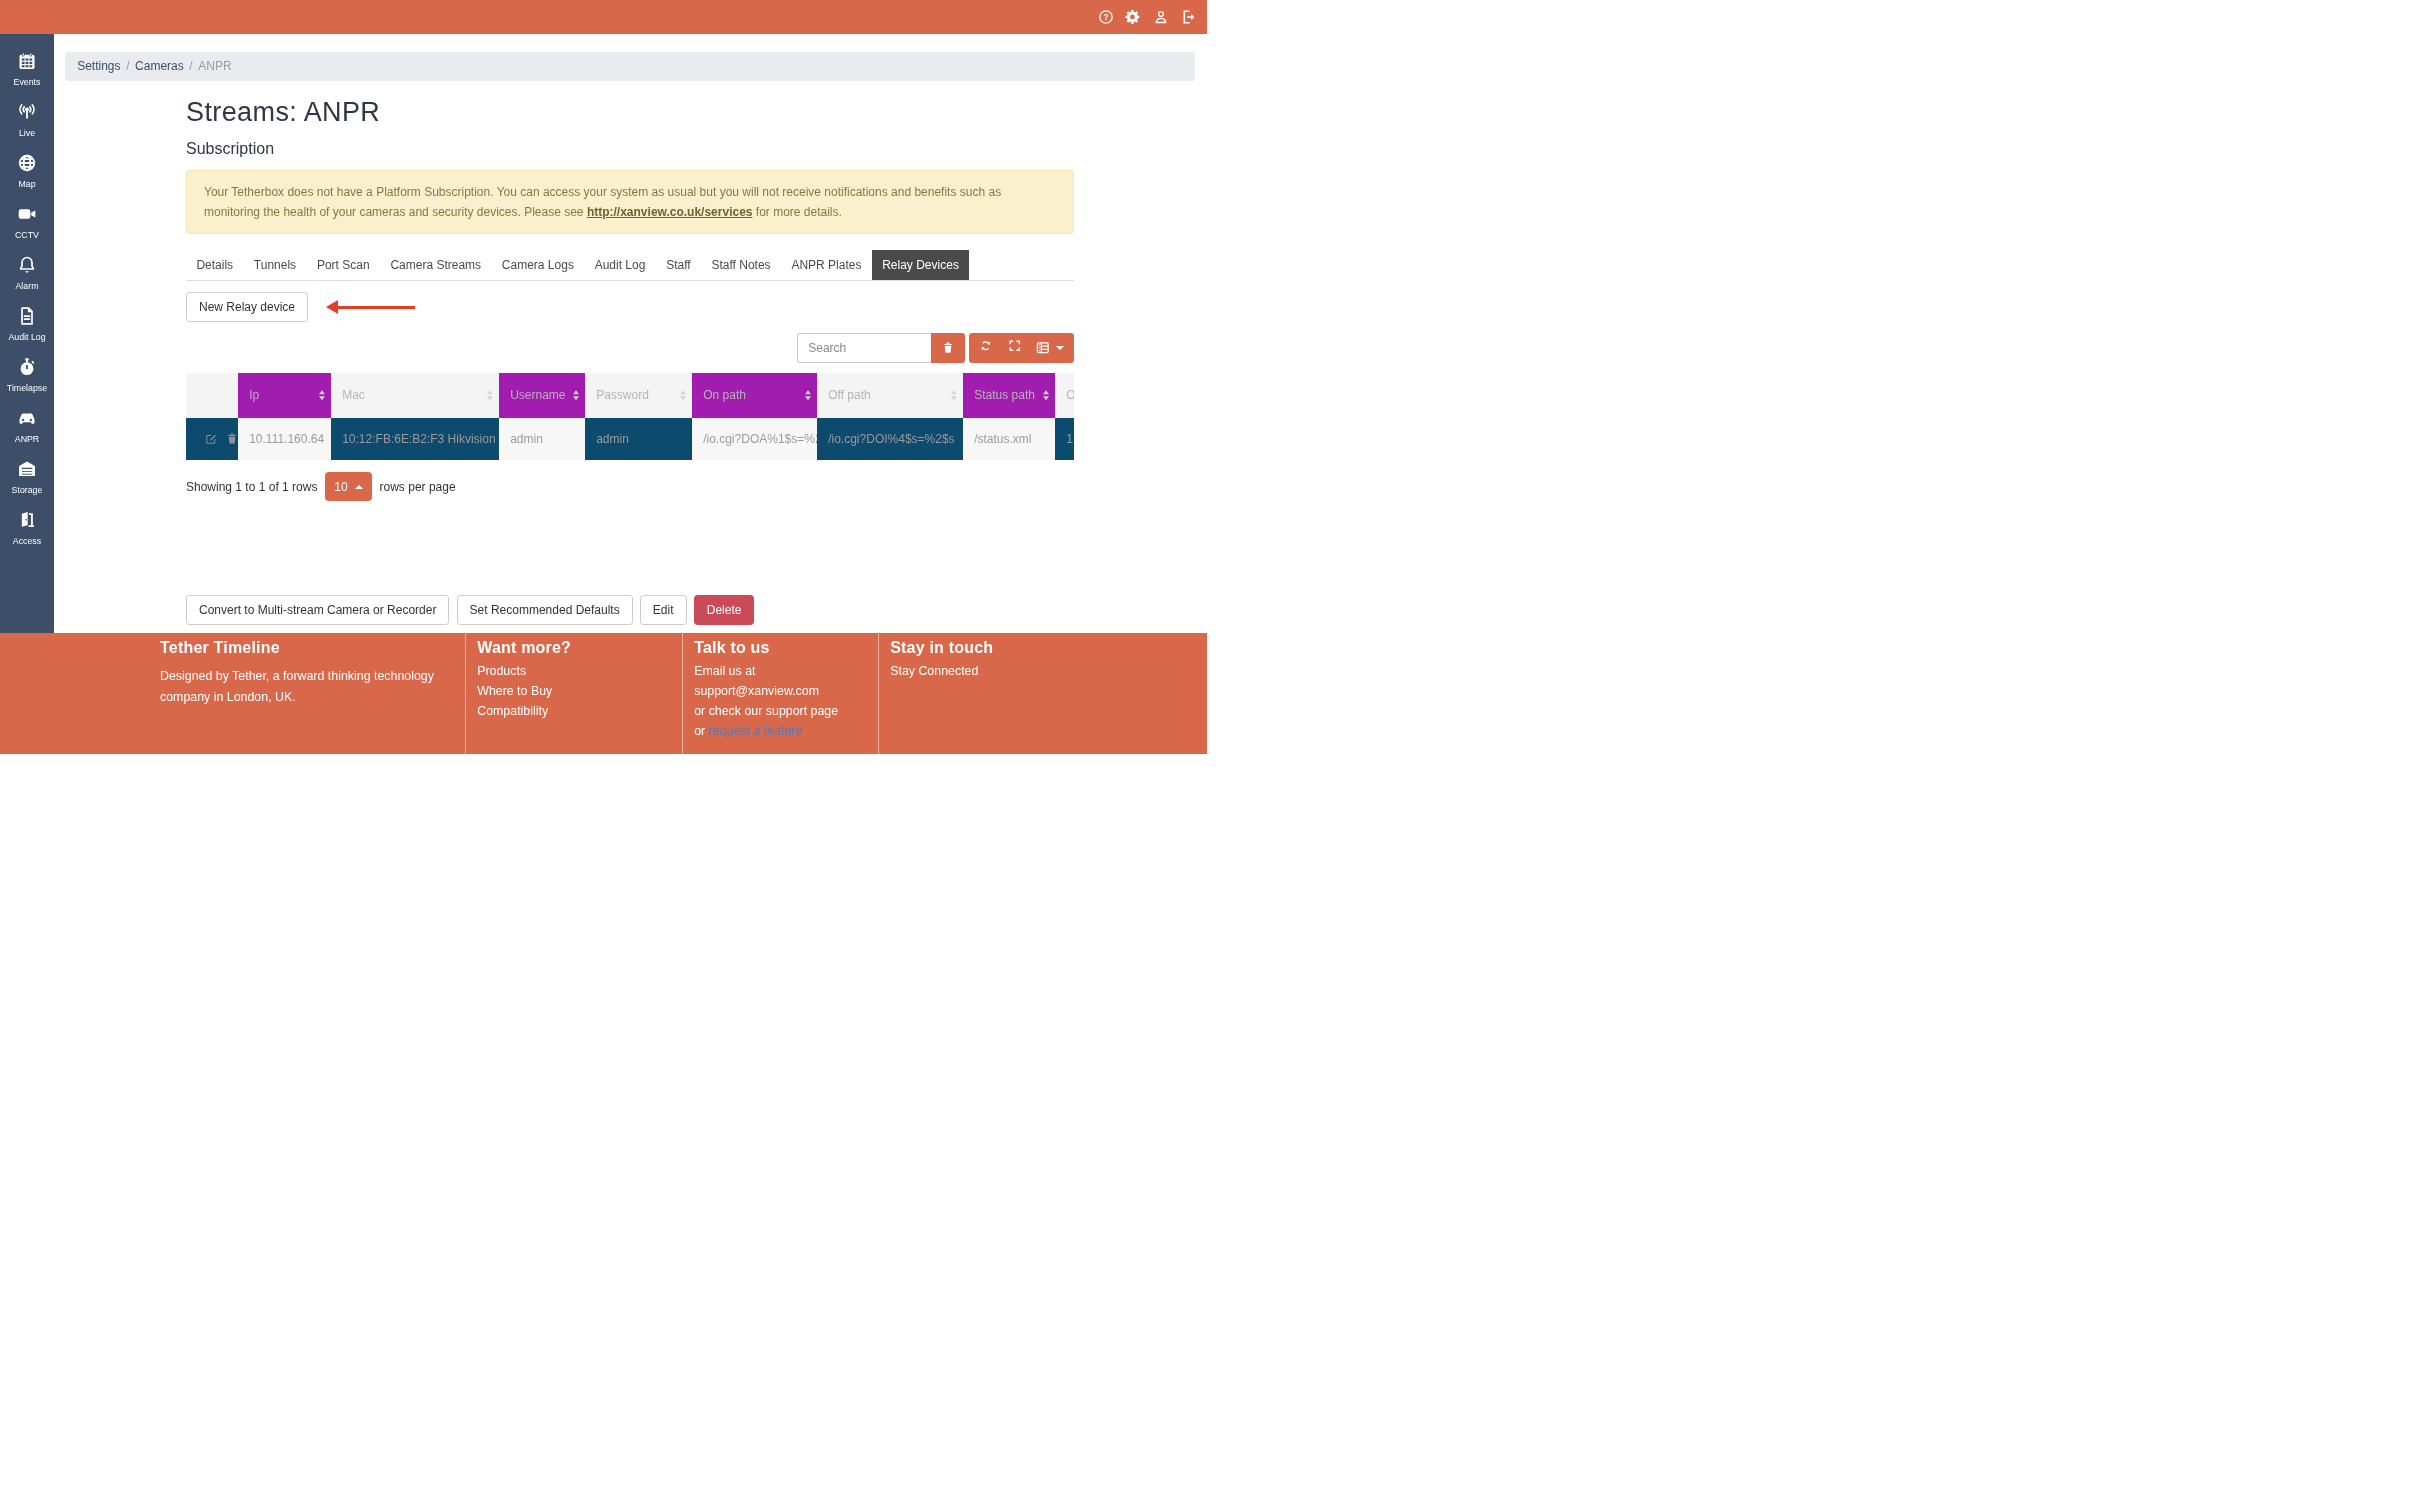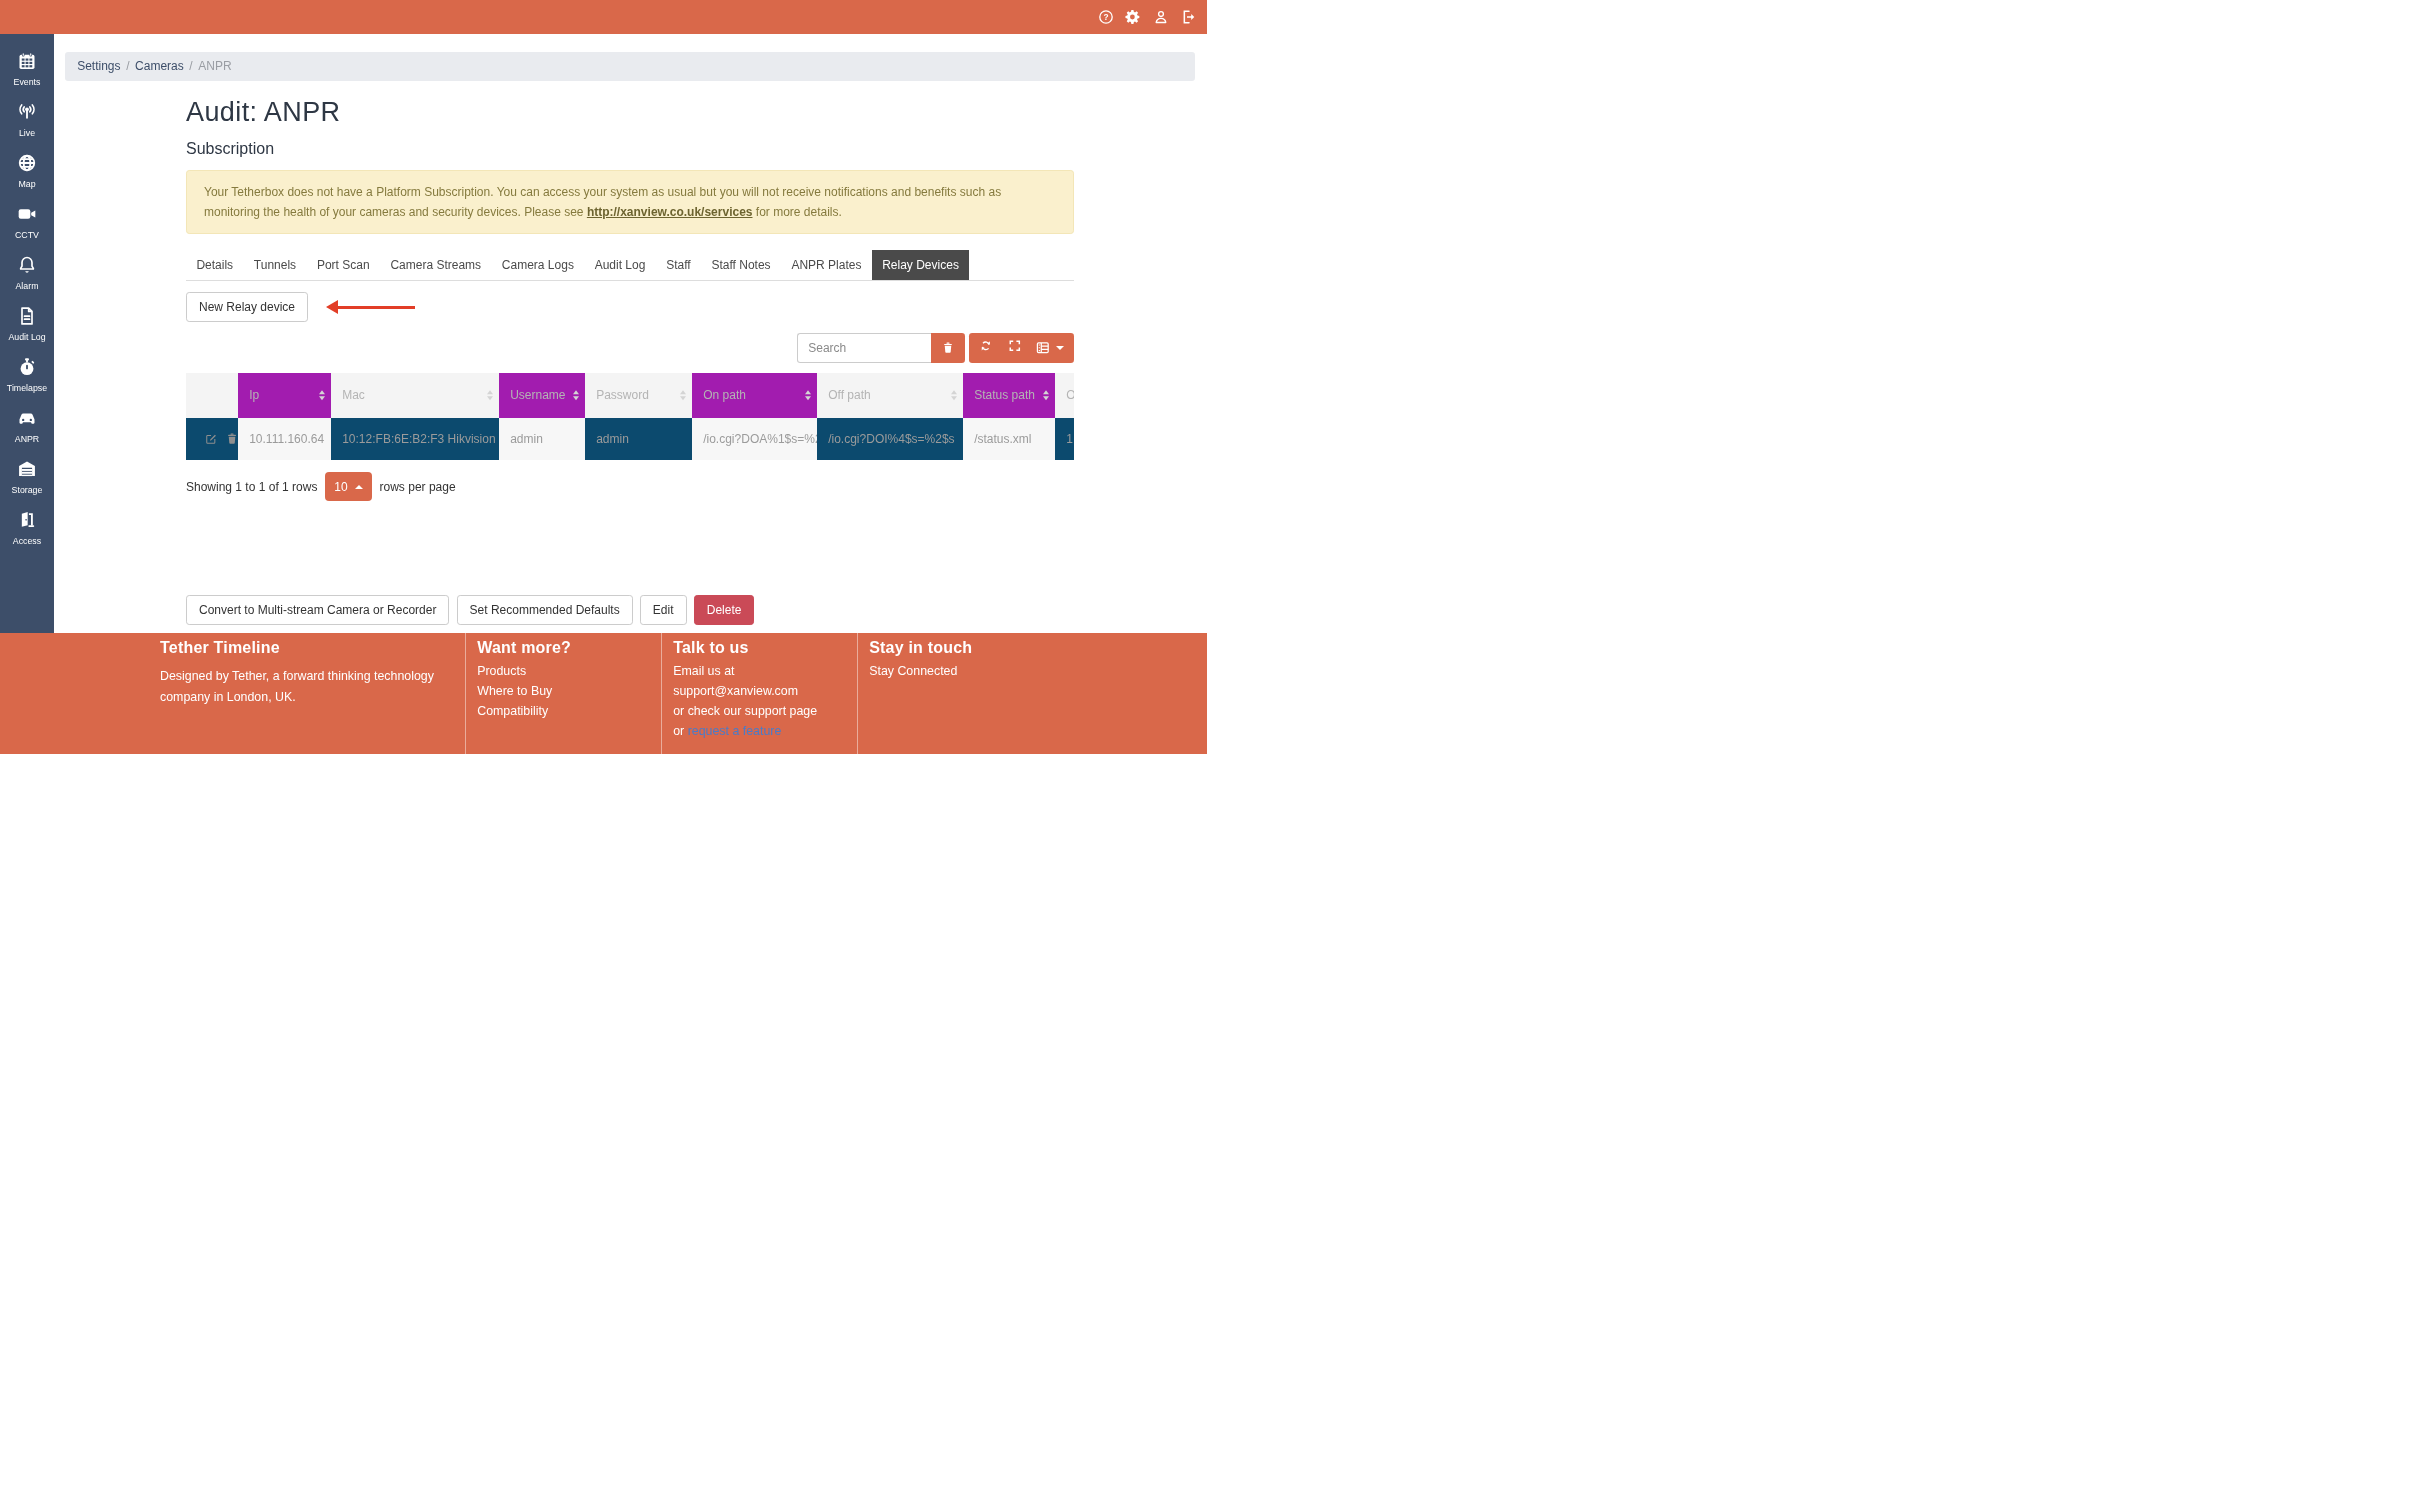--- a/index.html
+++ b/index.html
@@ -74,21 +74,21 @@
   .page-size { background:#d9684a; color:#fff; border:none; border-radius:4px; height:29.5px; padding:0 9.6px;
     display:flex; align-items:center; gap:7.2px; font-size:12px; cursor:pointer; }
   .caret-up { width:0; height:0; border-left:4px solid transparent; border-right:4px solid transparent; border-bottom:4.8px solid #fff; }
   
   .actions { margin-top:94px; display:flex; gap:7.2px; }
   
   .footer { position:absolute; left:0; top:633px; width:1207px; height:121px; background:#d9684a; color:#fff; display:flex; z-index:6; }
   .fcol { padding-top:5.6px; font-size:12.4px; }
   .fc1 { width:465px; padding-left:160px; }
   .fc2 { width:196px; padding-left:11.2px; border-left:0.8px solid rgba(255,255,255,0.45); }
-  .fc3 { width:196px; padding-left:11.2px; border-left:0.8px solid rgba(255,255,255,0.45); }
+  .fc3 { width:196px; padding-left:11.2px; border-left:0.8px solid rgba(255,255,255,0.45);margin-left:21px; }
   .fc4 { flex:1; padding-left:11.2px; border-left:0.8px solid rgba(255,255,255,0.45); }
   .fcol h3 { margin:0; font-size:16px; font-weight:bold; letter-spacing:0.2px; }
   .fline { margin-top:8px; line-height:12px; cursor:pointer; }
   .fpara { margin-top:9.6px; width:279px; line-height:21px; cursor:default; }
   .flink-blue { color:#4a7bc8; cursor:pointer; }
 </style>
 </head>
 <body>
 
 <div class="topbar">
@@ -217,21 +217,21 @@
   </div>
 </div>
 
 <div class="main">
 
   <div class="breadcrumb">
     <span class="bc-link">Settings</span><span class="bc-sep">/</span><span class="bc-link">Cameras</span><span class="bc-sep">/</span><span>ANPR</span>
   </div>
 
   <div class="content">
-    <h1 class="page-title">Audit: ANPR</h1>
+    <h1 class="page-title">Streams: ANPR</h1>
     <h2 class="section-title">Subscription</h2>
 
     <div class="warning">
       <span>Your Tetherbox does not have a Platform Subscription. You can access your system as usual but you will not receive notifications and benefits such as monitoring the health of your cameras and security devices. Please see </span><a>http://xanview.co.uk/services</a><span> for more details.</span>
     </div>
 
     <div class="tabs">
       <div class="tab">Details</div>
       <div class="tab">Tunnels</div>
       <div class="tab">Port Scan</div>

